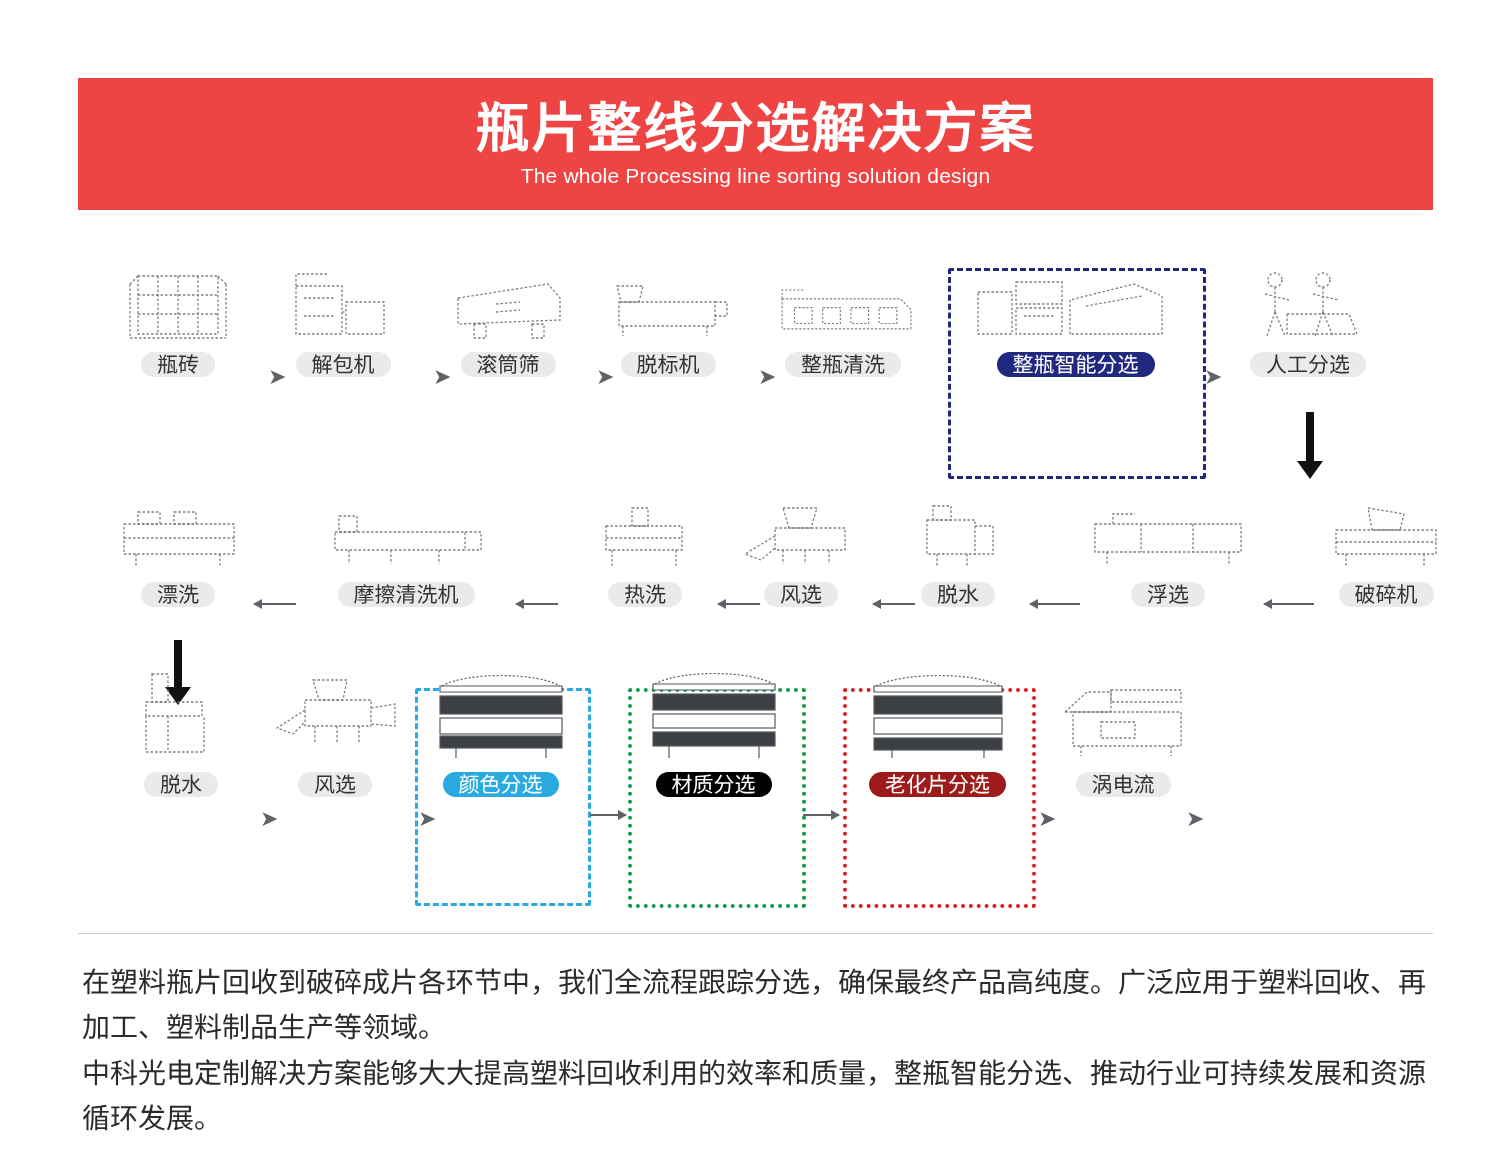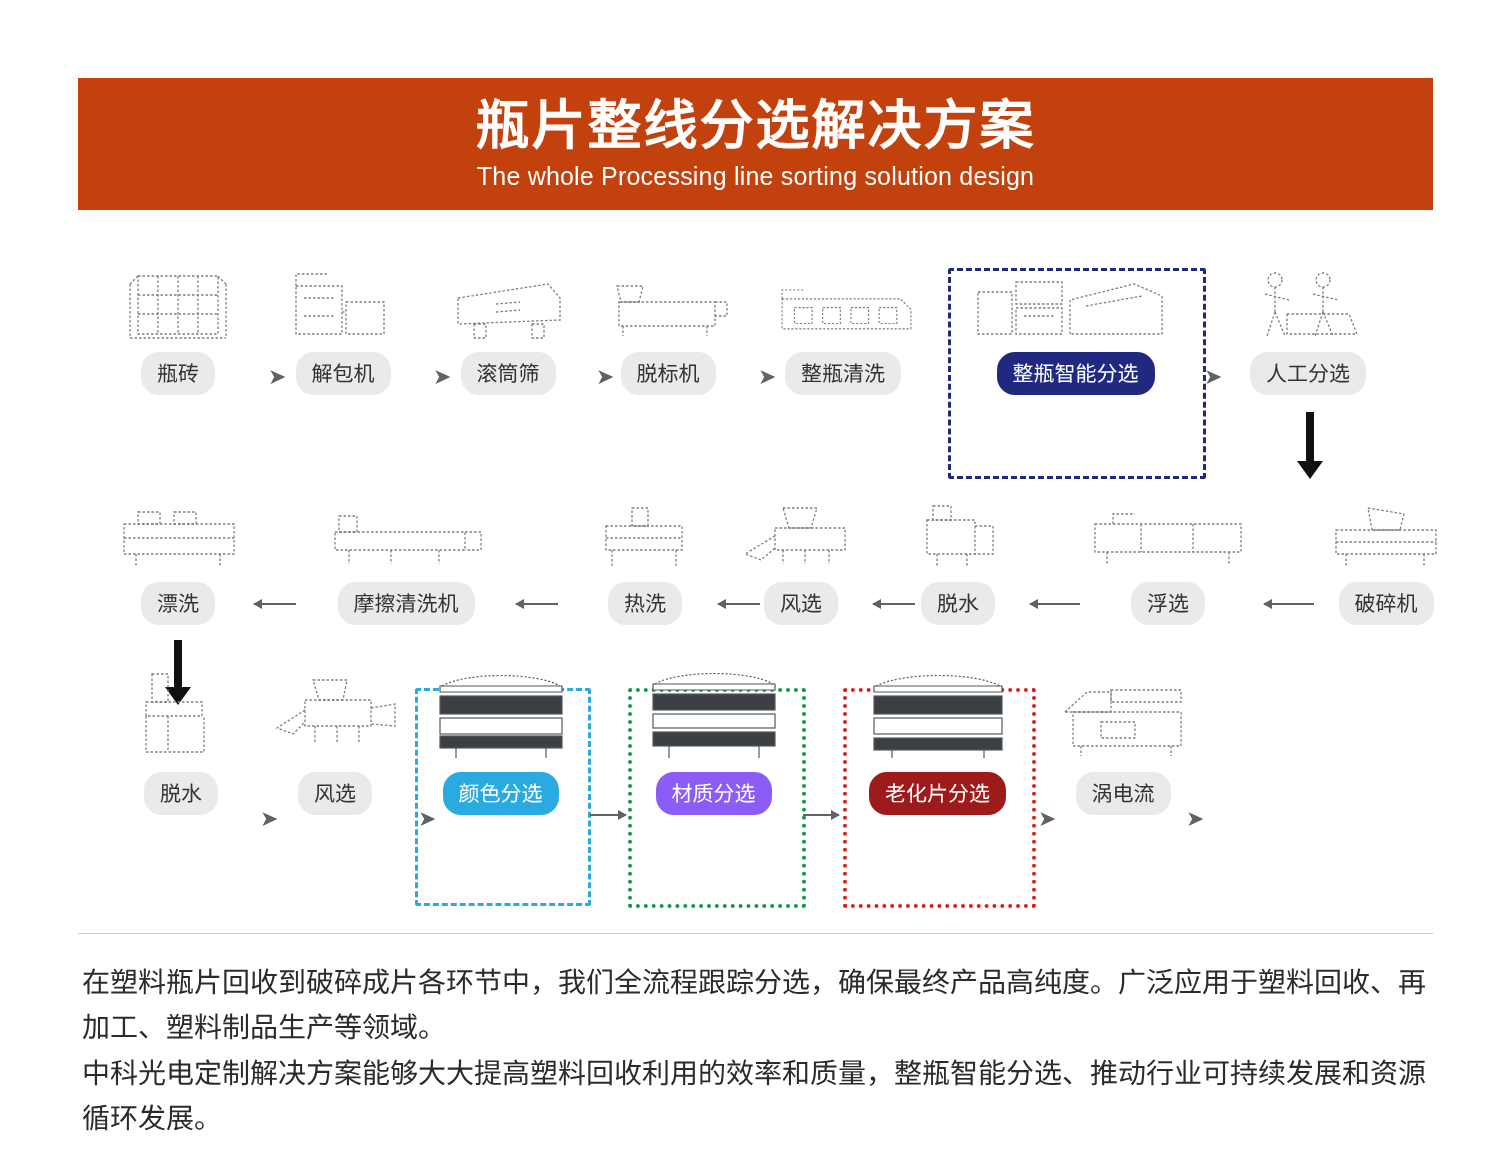--- a/index.html
+++ b/index.html
@@ -17,36 +17,36 @@
     position: relative;
   }
 
   
   .header {
     position: absolute;
     left: 78px;
     top: 78px;
     width: 1355px;
     height: 132px;
-    background: #c2410c;
+    background: #ef4444;
     display: flex;
     flex-direction: column;
     align-items: center;
     justify-content: center;
   }
   .header .title {
     color: #ffffff;
     font-size: 54px;
     font-weight: bold;
     letter-spacing: 2px;
     line-height: 1.05;
   }
   .header .subtitle {
     color: #ffffff;
-    font-size: 25px;
+    font-size: 21px;
     font-weight: 400;
     margin-top: 8px;
     letter-spacing: 0.2px;
     text-align: right;
   }
 
   
   .flow {
     position: absolute;
     left: 78px;
@@ -75,31 +75,31 @@
     display: flex;
     align-items: flex-end;
     justify-content: center;
   }
   .node .icon svg {
     display: block;
   }
   .chip {
     display: inline-block;
     margin-top: 10px;
-    padding: 10px 16px;
+    padding: 1px 16px;
     border-radius: 18px;
     background: #e9eaec;
     color: #333;
     font-size: 21px;
     white-space: nowrap;
     line-height: 1.1;
   }
   .chip.blue   { background: #21287f; color: #ffffff; }
   .chip.cyan   { background: #29abe2; color: #ffffff; }
-  .chip.green  { background: #8b5cf6; color: #ffffff; }
+  .chip.green  { background: #000000; color: #ffffff; }
   .chip.red    { background: #9e1b1b; color: #ffffff; }
 
   
   .arrow {
     position: absolute;
     font-size: 22px;
     color: #5f6368;
     line-height: 1;
     user-select: none;
   }

